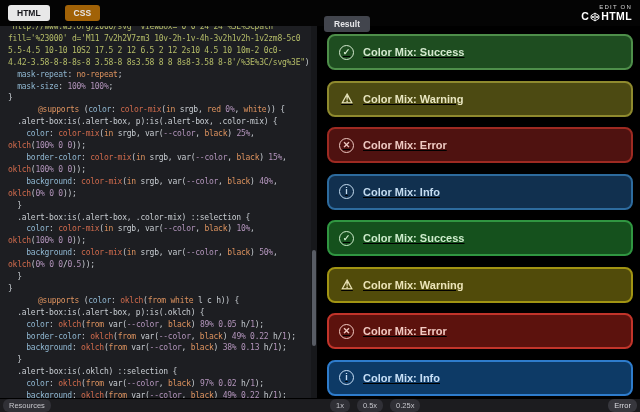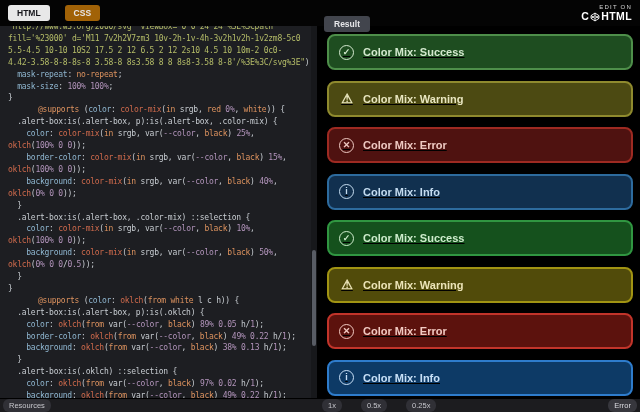--- a/index.html
+++ b/index.html
@@ -42,21 +42,21 @@
   .icon-circle{width:15px;height:15px;border:1.6px solid currentColor;border-radius:50%;
                display:flex;align-items:center;justify-content:center;font-size:9px;font-weight:700;
                margin-right:9px;flex:none;box-sizing:border-box;line-height:1;}
   .icon-triangle{width:16px;font-size:13px;line-height:1;margin-right:8px;flex:none;text-align:center;}
 
   
   .bottombar{height:14px;background:#1c1c1f;display:flex;align-items:center;position:relative;
              padding:0 3px;box-sizing:border-box;border-top:1px solid #000;}
   .mini-btn{border:0;border-radius:6px;font:400 7.5px "Liberation Sans",sans-serif;padding:2px 6px;
             background:#303036;color:#c6c6cc;cursor:pointer;}
-  .zoom-group{position:absolute;left:322px;display:flex;gap:19px;}
+  .zoom-group{position:absolute;left:330px;display:flex;gap:7px;}
   .rerun{position:absolute;right:3px;background:#37373d;color:#dcdce2;}
 </style>
 </head>
 <body>
 
 <div class="app">
 
   <header class="topbar">
     <div class="tabs">
         <button class="tab active">HTML</button>

